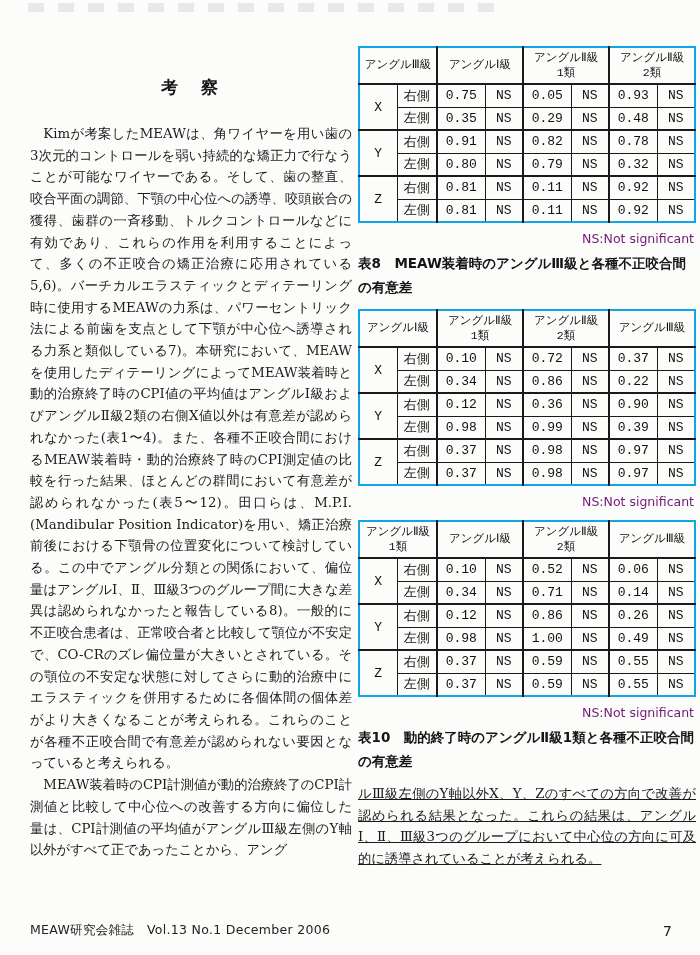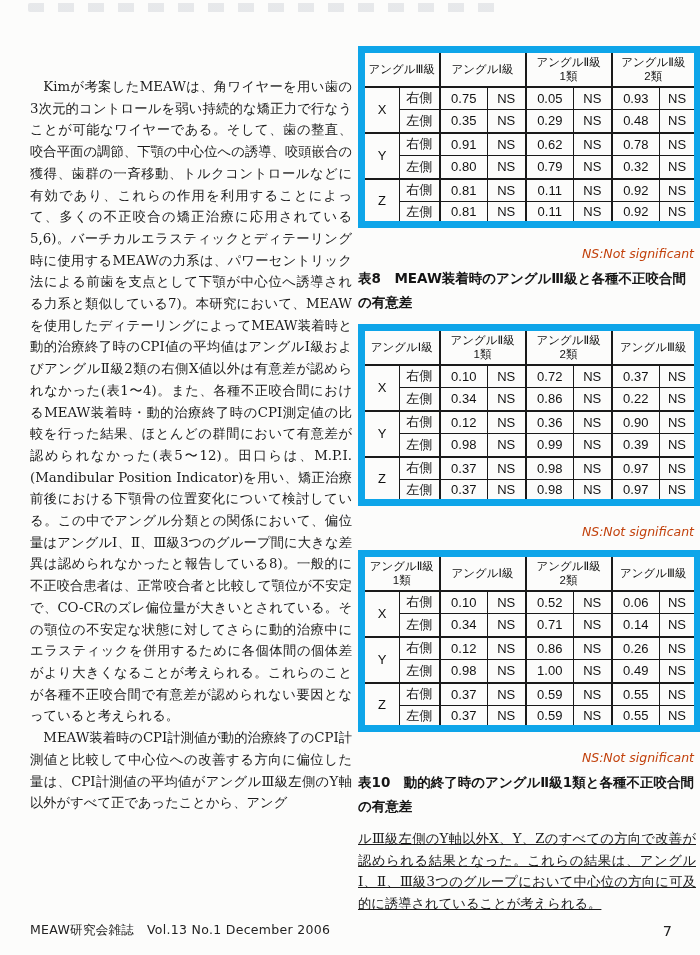--- a/index.html
+++ b/index.html
@@ -34,41 +34,41 @@
     text-align:justify; text-indent:1em; color:#1b1b1b;
   }
   .no-indent{ text-indent:0; }
 
   
   .right-col { position:absolute; left:358px; top:46px; width:338px; }
   .table-block{ margin-bottom:10px; }
 
   .data-table{
     border-collapse:collapse; table-layout:fixed; width:336px;
-    font-family:Liberation Sans, sans-serif;
-    border:7px solid #0ea5e9;
+    font-family:Liberation Mono, monospace;
+    border:2px solid #0ea5e9;
   }
   .data-table th, .data-table td{
     border:1px solid #1a1a1a; text-align:center; vertical-align:middle;
     padding:0; color:#111; overflow:hidden;
   }
   .data-table th{
     font-weight:normal; font-size:11.5px; line-height:1.28;
     height:37px; white-space:pre-line;
   }
   .data-table td{ font-size:13px; height:23px; }
   .axis-cell{ font-size:13.5px; }
   .side-cell{ font-size:12px;margin-top:45px; }
   .gl{ border-left:2px solid #1a1a1a !important; }
   tr.g-top td{ border-top:2px solid #1a1a1a; }
 
   .ns-note{
-    margin:18px 2px 0 0; text-align:right;
+    margin:8px 2px 0 0; text-align:right;
     font-family:"DejaVu Sans","Liberation Sans",sans-serif;
-    font-size:12.5px; color:#c2410c; line-height:16px;font-style:italic;
+    font-size:12.5px; color:#701a75; line-height:16px;
   }
   .caption{
     margin:4px 0 0 0;
     font-family:"DejaVu Sans","Liberation Sans",sans-serif;
     font-size:13.5px; font-weight:bold; line-height:24px; color:#151515;
   }
   .right-body{ margin-top:8px;text-decoration:underline; }
 
   
   .footer{
@@ -81,20 +81,21 @@
   .footer .pageno{ font-size:14.5px; }
 </style>
 </head>
 <body>
 
 <div class="page">
 
   <div class="top-artifact"></div>
 
   <div class="left-col">
+    <h1 class="title">考　察</h1>
     <p class="body-text">Kimが考案したMEAWは、角ワイヤーを用い歯の3次元的コントロールを弱い持続的な矯正力で行なうことが可能なワイヤーである。そして、歯の整直、咬合平面の調節、下顎の中心位への誘導、咬頭嵌合の獲得、歯群の一斉移動、トルクコントロールなどに有効であり、これらの作用を利用することによって、多くの不正咬合の矯正治療に応用されている5,6)。バーチカルエラスティックとディテーリング時に使用するMEAWの力系は、パワーセントリック法による前歯を支点として下顎が中心位へ誘導される力系と類似している7)。本研究において、MEAWを使用したディテーリングによってMEAW装着時と動的治療終了時のCPI値の平均値はアングルⅠ級およびアングルⅡ級2類の右側X値以外は有意差が認められなかった(表1〜4)。また、各種不正咬合間におけるMEAW装着時・動的治療終了時のCPI測定値の比較を行った結果、ほとんどの群間において有意差が認められなかった(表5〜12)。田口らは、M.P.I.(Mandibular Position Indicator)を用い、矯正治療前後における下顎骨の位置変化について検討している。この中でアングル分類との関係において、偏位量はアングルⅠ、Ⅱ、Ⅲ級3つのグループ間に大きな差異は認められなかったと報告している8)。一般的に不正咬合患者は、正常咬合者と比較して顎位が不安定で、CO-CRのズレ偏位量が大きいとされている。その顎位の不安定な状態に対してさらに動的治療中にエラスティックを併用するために各個体間の個体差がより大きくなることが考えられる。これらのことが各種不正咬合間で有意差が認められない要因となっていると考えられる。</p>
     <p class="body-text">MEAW装着時のCPI計測値が動的治療終了のCPI計測値と比較して中心位への改善する方向に偏位した量は、CPI計測値の平均値がアングルⅢ級左側のY軸以外がすべて正であったことから、アング</p>
   </div>
 
   <div class="right-col">
 
     <div class="table-block">
       <table class="data-table">
         <colgroup>
           <col style="width:38px">
@@ -132,21 +133,21 @@
           <td class="gl">0.29</td>
           <td>NS</td>
           <td class="gl">0.48</td>
           <td>NS</td>
         </tr>
         <tr class="g-top">
           <td rowspan="2" class="axis-cell">Y</td>
           <td class="side-cell">右側</td>
           <td class="gl">0.91</td>
           <td>NS</td>
-          <td class="gl">0.62</td>
+          <td class="gl">0.82</td>
           <td>NS</td>
           <td class="gl">0.78</td>
           <td>NS</td>
         </tr>
         <tr>
           <td class="side-cell">左側</td>
           <td class="gl">0.80</td>
           <td>NS</td>
           <td class="gl">0.79</td>
           <td>NS</td>

